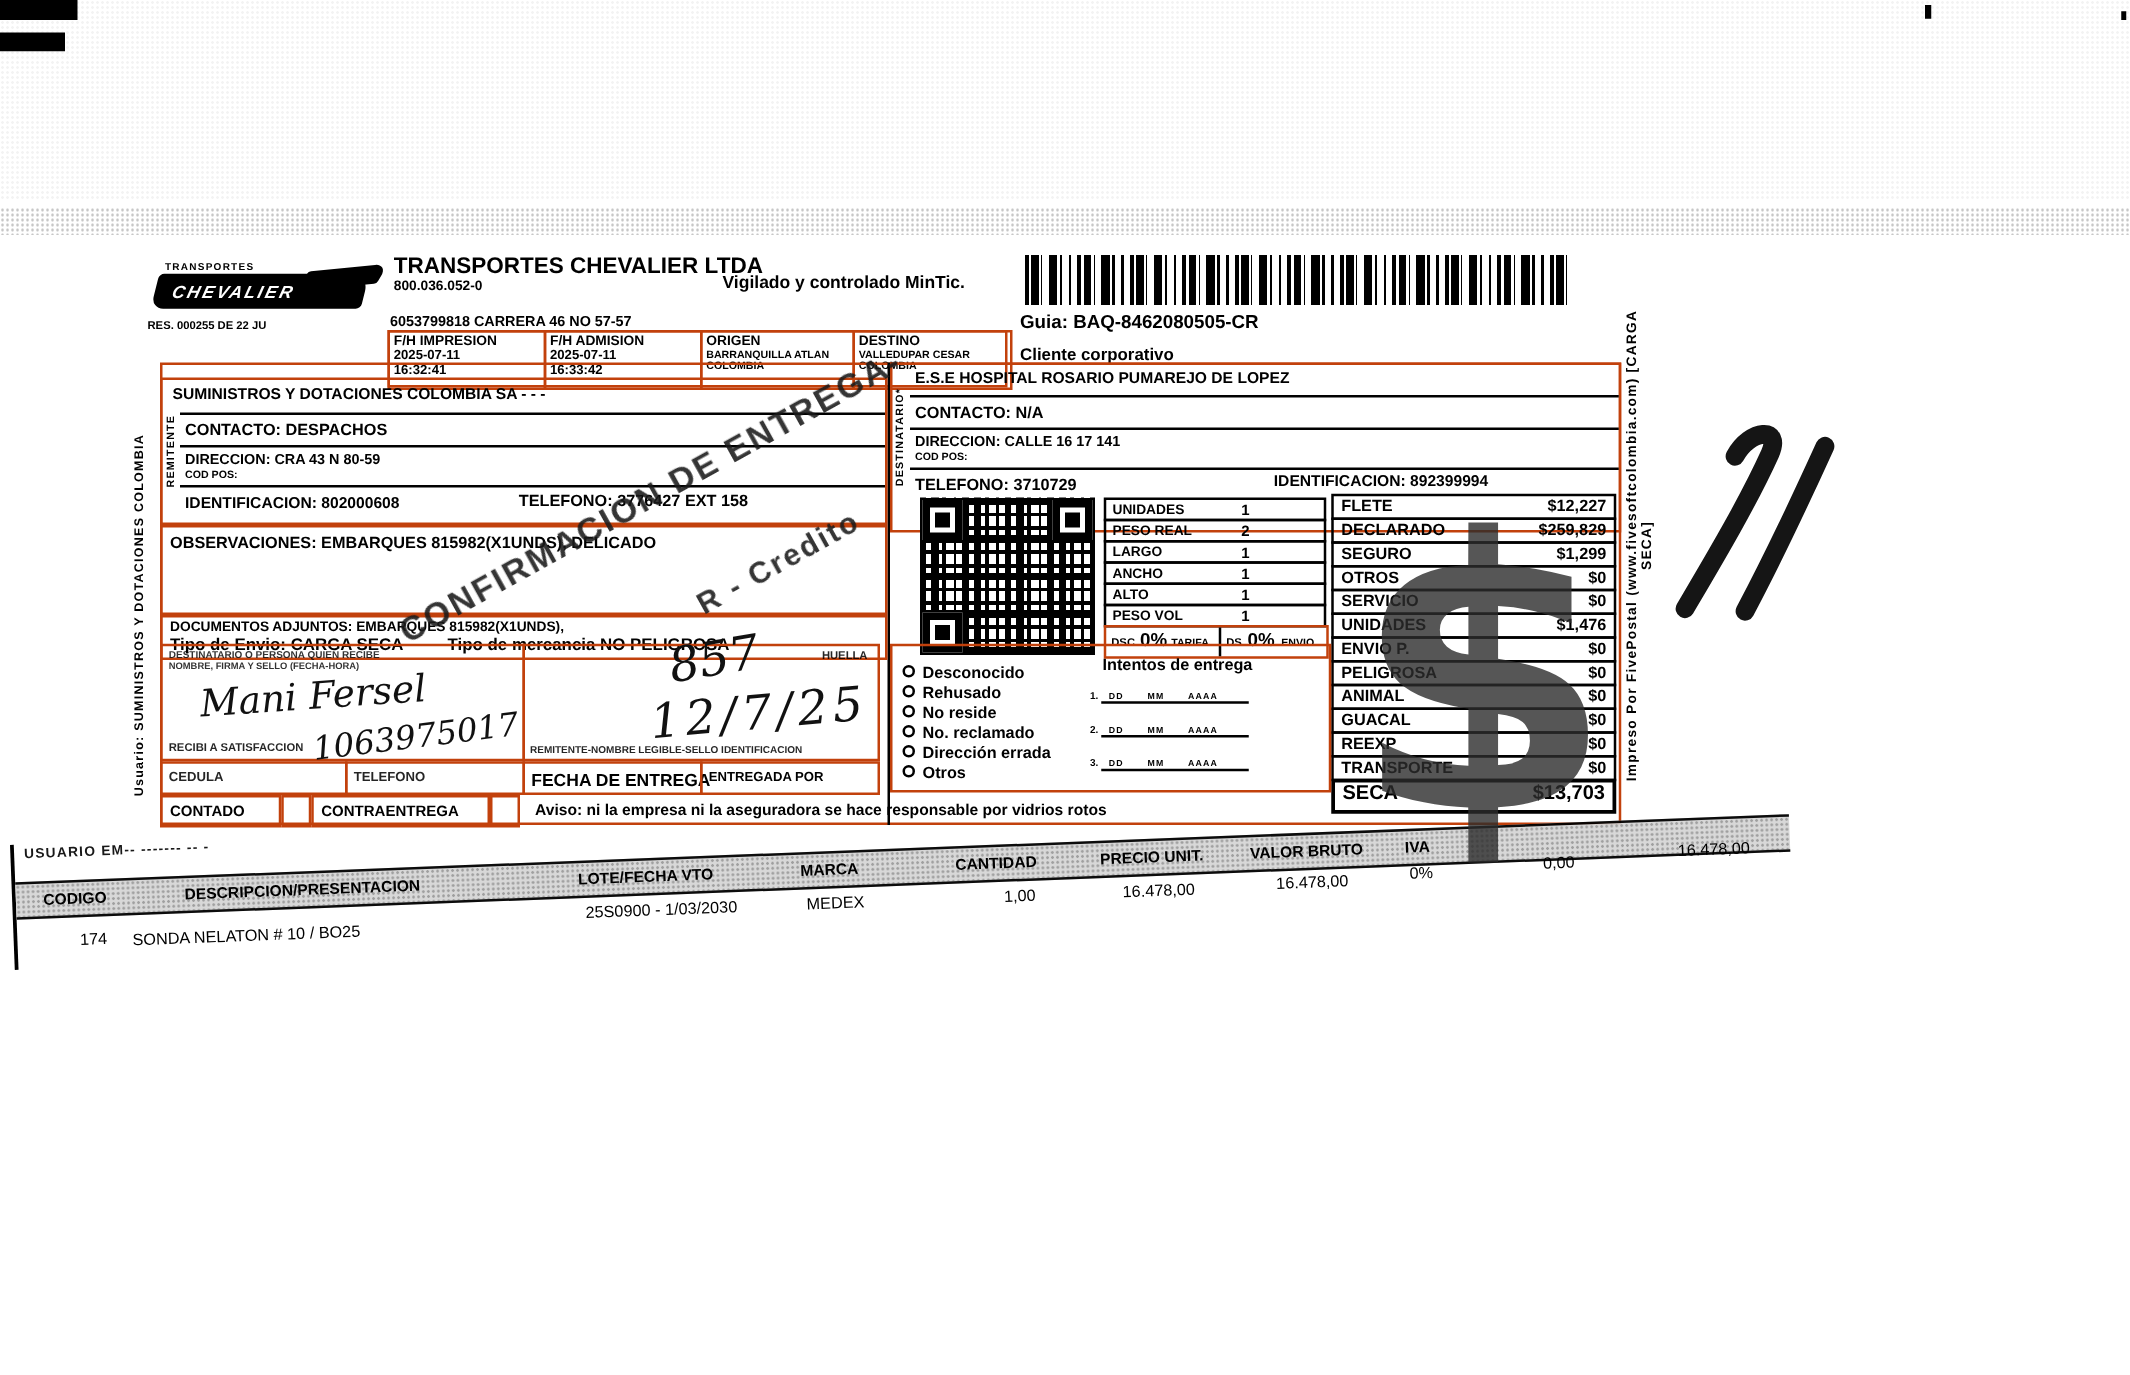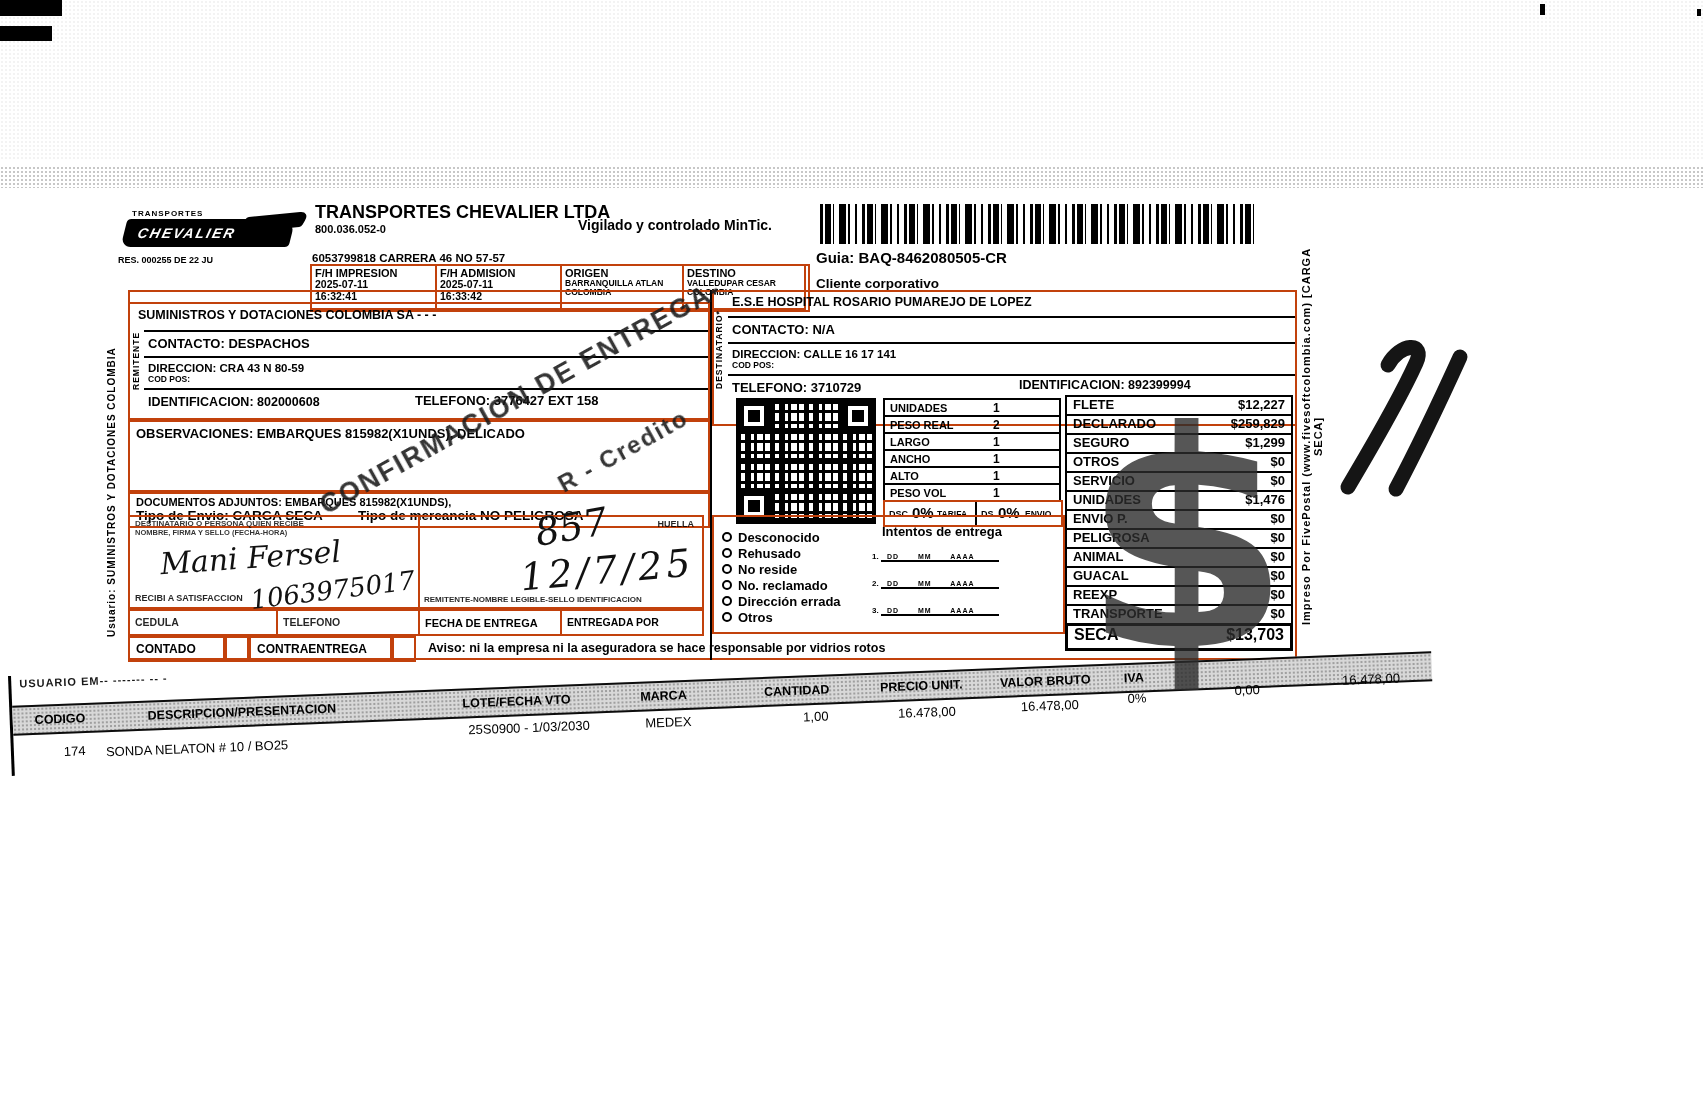--- a/index.html
+++ b/index.html
@@ -289,21 +289,21 @@
   </div>
 </div>
 
 <div class="box" style="left:128px;top:609px;width:150px;height:27px">
   <div class="t" style="left:5px;top:6px;font-size:10.5px;opacity:.85">CEDULA</div>
 </div>
 <div class="box" style="left:276px;top:609px;width:144px;height:27px">
   <div class="t" style="left:5px;top:6px;font-size:10.5px;opacity:.85">TELEFONO</div>
 </div>
 <div class="box" style="left:418px;top:609px;width:144px;height:27px">
-  <div class="t" style="left:5px;top:6px;font-size:11px">FECHA DE ENTREGA</div>
+  <div class="t" style="left:5px;top:6px;font-size:14px">FECHA DE ENTREGA</div>
 </div>
 <div class="box" style="left:560px;top:609px;width:144px;height:27px">
   <div class="t" style="left:5px;top:6px;font-size:10.5px">ENTREGADA POR</div>
 </div>
 
 <div class="box" style="left:128px;top:636px;width:97px;height:26px">
   <div class="t" style="left:6px;top:5px;font-size:12px">CONTADO</div>
 </div>
 <div class="box" style="left:225px;top:636px;width:24px;height:26px"></div>
 <div class="box" style="left:249px;top:636px;width:143px;height:26px">

